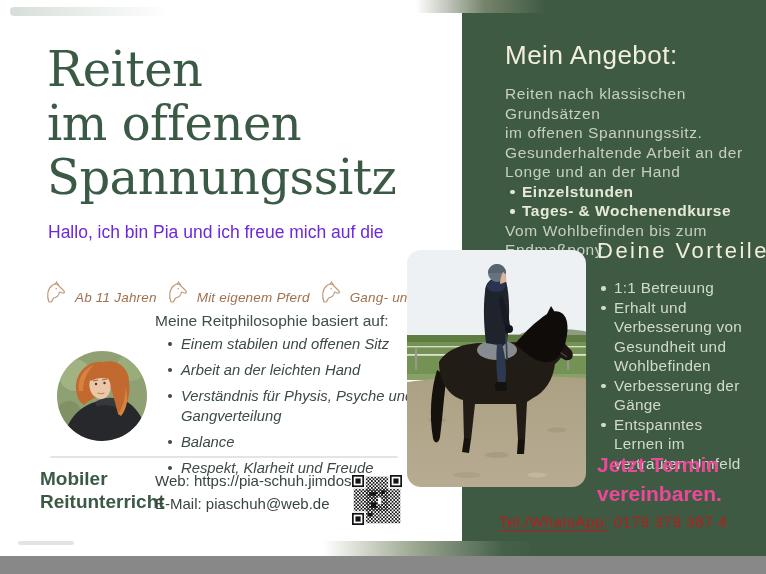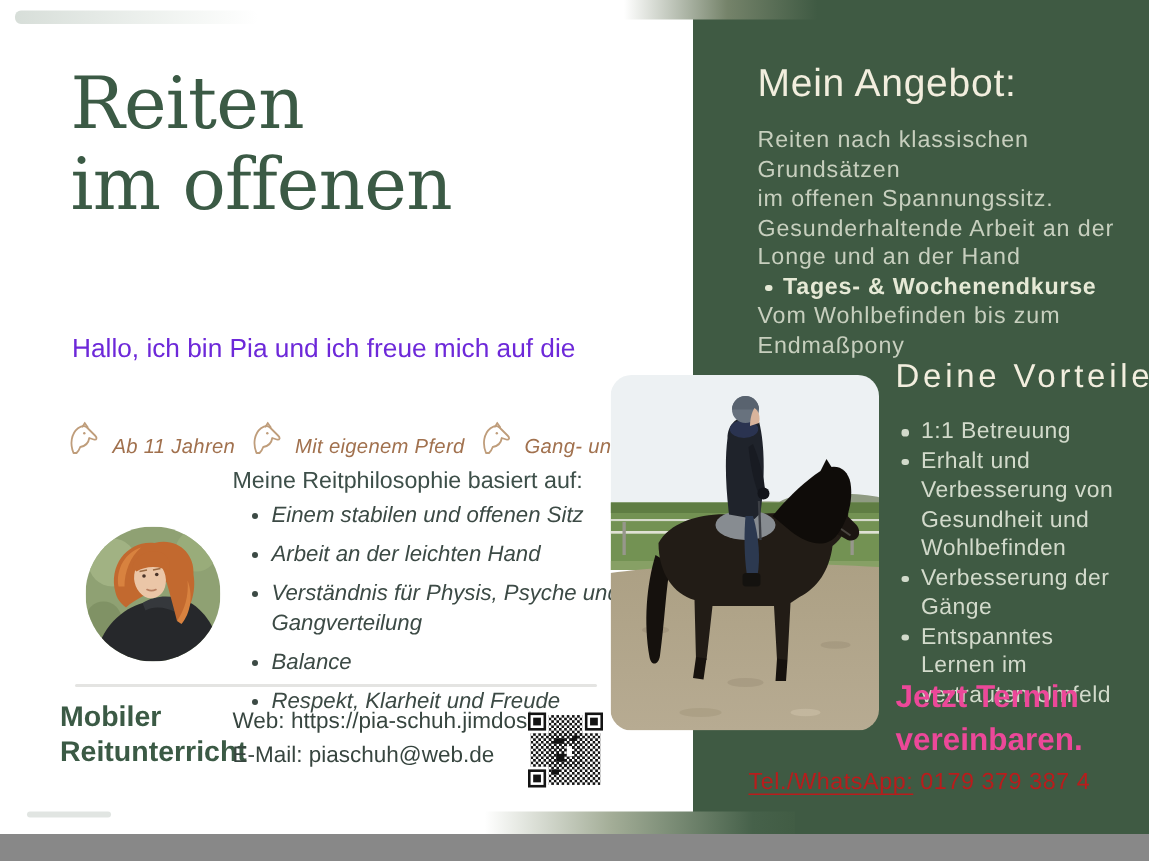--- a/index.html
+++ b/index.html
@@ -86,20 +86,21 @@
 
   <div class="green-panel"></div>
   <div class="top-band"></div>
   <div class="bottom-band"></div>
   <div class="smudge"></div>
   <div class="smudge-bottom"></div>
 
   <div class="hero-title">
     <div>Reiten</div>
     <div>im offenen</div>
+    <div>Spannungssitz</div>
   </div>
   <div class="hero-subtitle">
     <div>Hallo, ich bin Pia und ich freue mich auf die</div>
   </div>
 
   <div class="features">
     <div class="feature">
       <svg width="26" height="24" viewBox="0 0 26 24">
         <path d="M5 21 C 2.5 15 3.5 8 8 4.5 C 10 3 12.5 2.5 14 4 L 19.5 9.5 C 21 11 20.5 12.5 18.5 12 L 15.5 11 C 15 14.5 12.5 16.5 9.5 17 C 9 18.5 8 20 7 21 Z" fill="none" stroke="#bf9d7b" stroke-width="1.2" stroke-linejoin="round" stroke-linecap="round"></path>
         <path d="M11 3.5 L 12.5 1 L 14.5 3.8" fill="none" stroke="#bf9d7b" stroke-width="1.1" stroke-linecap="round"></path>
@@ -193,20 +194,21 @@
     </svg>
   </div>
 
   <div class="offer">
     <div class="offer-heading">Mein Angebot:</div>
     <div class="offer-line">Reiten nach klassischen Grundsätzen</div>
     <div class="offer-line">im offenen Spannungssitz.</div>
     <div class="offer-line">Gesunderhaltende Arbeit an der</div>
     <div class="offer-line">Longe und an der Hand</div>
     <ul class="offer-bullets">
+      <li>Einzelstunden</li>
       <li>Tages- &amp; Wochenendkurse</li>
     </ul>
     <div class="offer-line">Vom Wohlbefinden bis zum</div>
     <div class="offer-line">Endmaßpony</div>
   </div>
 
   <div class="rider-photo">
     <svg width="179" height="237" viewBox="0 0 179 237">
       <defs>
         <linearGradient id="sand" x1="0" y1="0" x2="0" y2="1">

